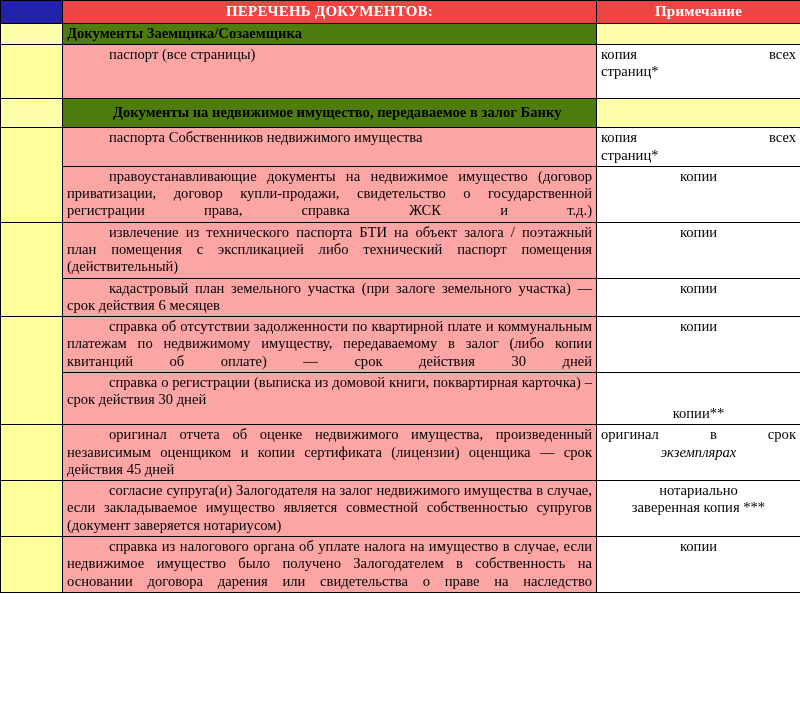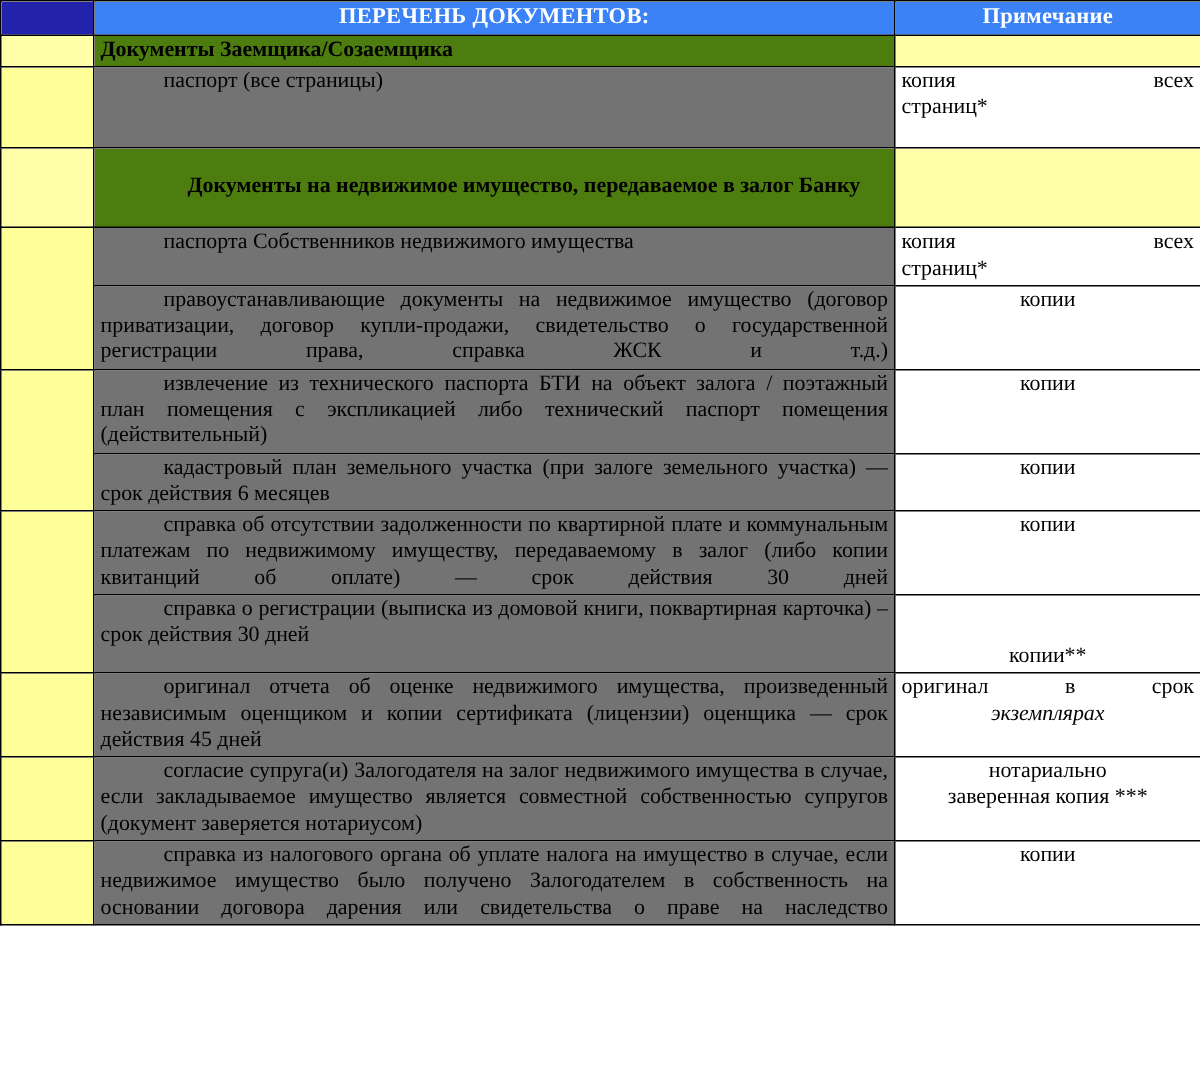--- a/index.html
+++ b/index.html
@@ -36,21 +36,21 @@
     color: #000000;
     overflow: hidden;
   }
   
   col.c-marker { width: 62px; }
   col.c-main   { width: 534px; }
   col.c-note   { width: 204px; }
 
   
   tr.header-row td {
-    background: #3b82f6;
+    background: #ef4444;
     color: #ffffff;
     font-weight: bold;
     text-align: center;
     padding-top: 2px;
     padding-bottom: 2px;
     font-size: 15px;
     letter-spacing: 0.2px;
   }
   tr.header-row td.hdr-marker {
     background: #2222aa;
@@ -76,21 +76,21 @@
     text-align: justify;
     text-justify: inter-word;
     padding-left: 4px;
     padding-right: 4px;
   }
   tr.section-row td.note-cell {
     background: #ffffaa;
   }
 
   td.main-cell {
-    background: #737373;
+    background: #fca5a5;
     text-align: justify;
     text-justify: inter-word;
     hyphens: none;
   }
   td.main-cell p {
     margin: 0;
     text-align: justify;
     text-justify: inter-word;
     text-indent: 42px;
   }
@@ -150,21 +150,21 @@
         </td>
         <td class="note-cell">
           <p class="just-two">копия всех</p>
           <p class="just-lead" style="text-align:left;text-align-last:left;">страниц*</p>
         </td>
       </tr>
 
       <tr class="section-row">
         <td class="marker-pale"></td>
         <td class="section-cell just-all" style="text-align:justify;">
-          <p class="no-indent" style="margin:16px;text-indent:42px;text-align:justify;text-align-last:left;font-weight:bold;">Документы на недвижимое имущество, передаваемое в залог Банку</p>
+          <p class="no-indent" style="margin:4px;text-indent:42px;text-align:justify;text-align-last:left;font-weight:bold;">Документы на недвижимое имущество, передаваемое в залог Банку</p>
         </td>
         <td class="note-cell" style="background:#ffffaa;"></td>
       </tr>
 
       <tr>
         <td class="marker" rowspan="2"></td>
         <td class="main-cell" style="height:26px;">
           <p>паспорта Собственников недвижимого имущества</p>
         </td>
         <td class="note-cell">

